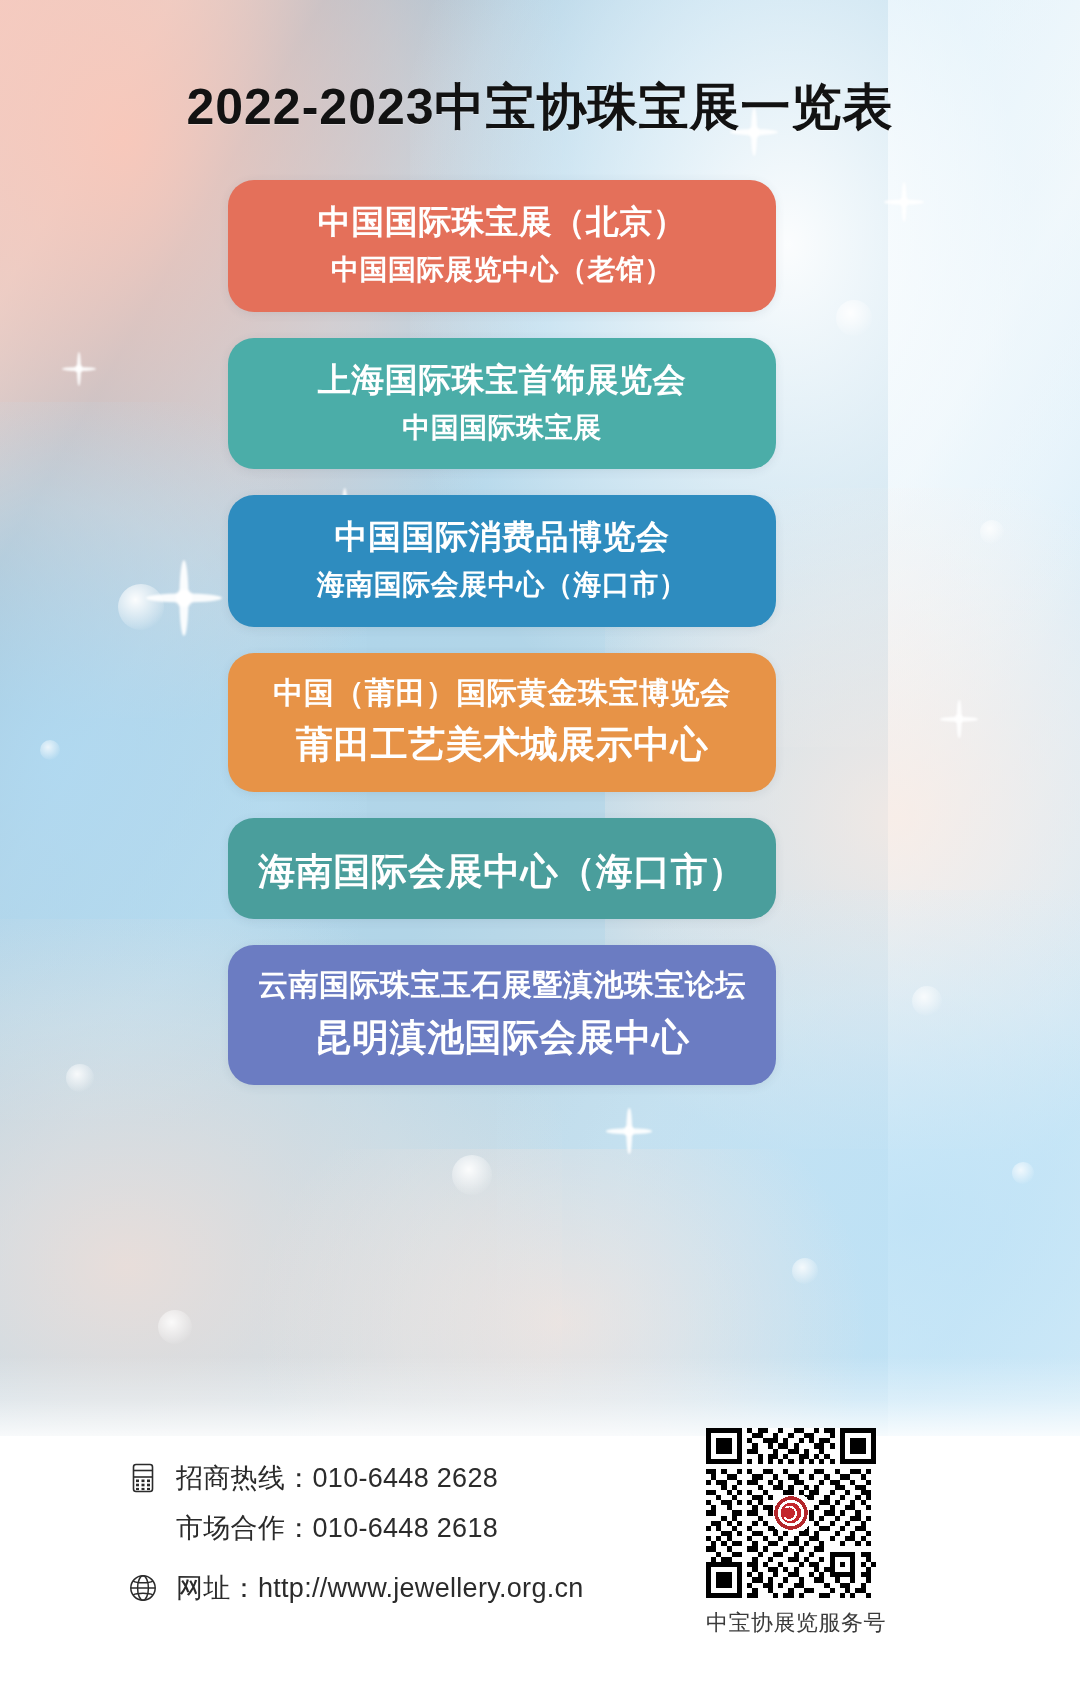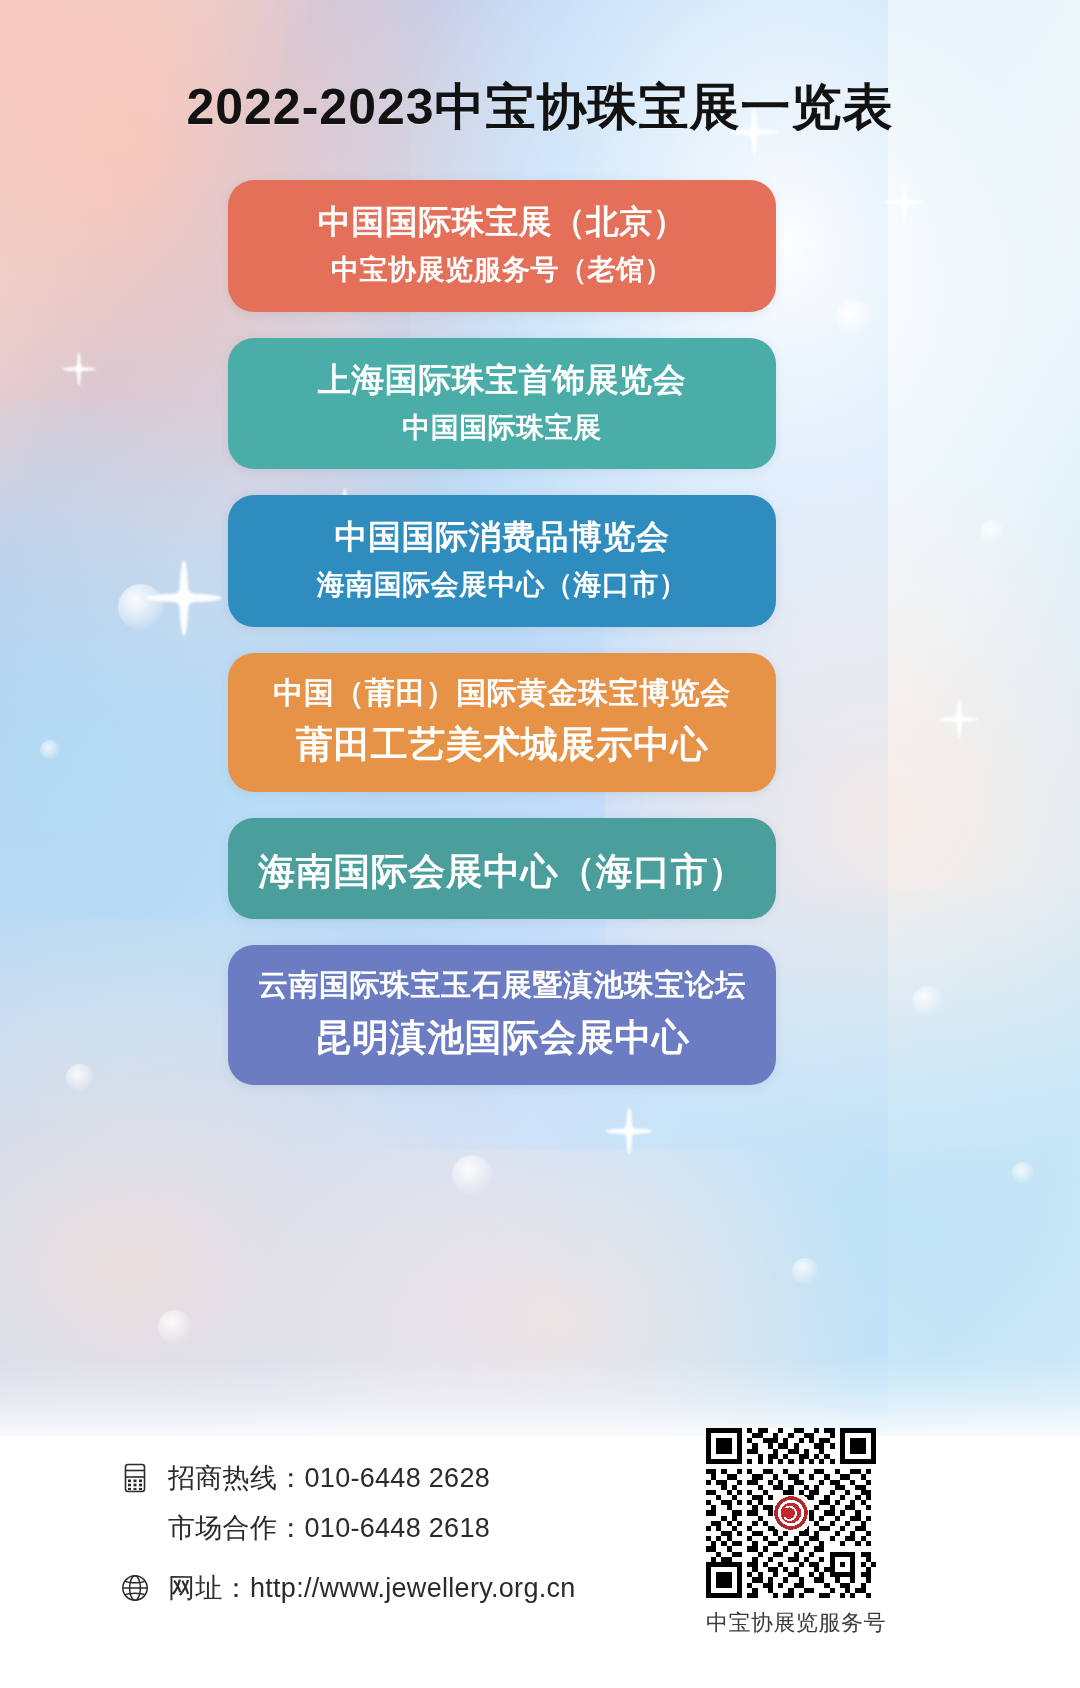--- a/index.html
+++ b/index.html
@@ -5,21 +5,21 @@
   * { margin:0; padding:0; box-sizing:border-box; }
   html,body { width:1080px; height:1688px; }
   body {
     font-family:"Liberation Sans","DejaVu Sans",sans-serif;
     background:#ffffff;
     position:relative;
     overflow:hidden;
   }
 
   
-  #poster { position:absolute; inset:0; width:888px; height:1688px; background:#3b82f6; }
+  #poster { position:absolute; inset:0; width:888px; height:1688px; background:#0369a1; }
 
   
   .bg-art {
     position:absolute; left:0; top:0; width:1080px; height:1436px;
     overflow:hidden;
     background:
       linear-gradient(120deg,
         rgba(247,205,196,0.95) 0%,
         rgba(249,223,214,0.85) 9%,
         rgba(243,231,228,0.6)  17%,
@@ -114,21 +114,21 @@
   }
   .card.narrow .card-title{ font-size:30px; }
   .card.narrow .card-sub{ font-size:37px; }
 
   
   .footer{
     position:absolute; left:0; top:1436px; width:1080px; height:252px;
     background:#ffffff;
   }
   .contact-block{
-    position:absolute; left:120px; top:24px; width:520px;
+    position:absolute; left:128px; top:24px; width:520px;
   }
   .contact-row{
     display:flex; align-items:center; gap:18px;
     margin-bottom:14px;
   }
   .contact-row.indented{ padding-left:48px; }
   .contact-icon{
     width:30px; height:30px; flex:0 0 30px;
     display:flex; align-items:center; justify-content:center;
     color:#2b2b2b;
@@ -203,21 +203,21 @@
   </div>
 
   <div class="title-wrap">
     <div class="poster-title">2022-2023中宝协珠宝展一览表</div>
   </div>
 
   <div class="cards">
 
     <div class="card" style="background-color: rgb(228, 112, 90);">
       <div class="card-title">中国国际珠宝展（北京）</div>
-      <div class="card-sub">中宝协展览服务号（老馆）</div>
+      <div class="card-sub">中国国际展览中心（老馆）</div>
     </div>
 
     <div class="card" style="background-color: rgb(75, 173, 168);">
       <div class="card-title">上海国际珠宝首饰展览会</div>
       <div class="card-sub">中国国际珠宝展</div>
     </div>
 
     <div class="card" style="background-color: rgb(46, 140, 191); font-family: Liberation Serif, serif;">
       <div class="card-title">中国国际消费品博览会</div>
       <div class="card-sub">海南国际会展中心（海口市）</div>

